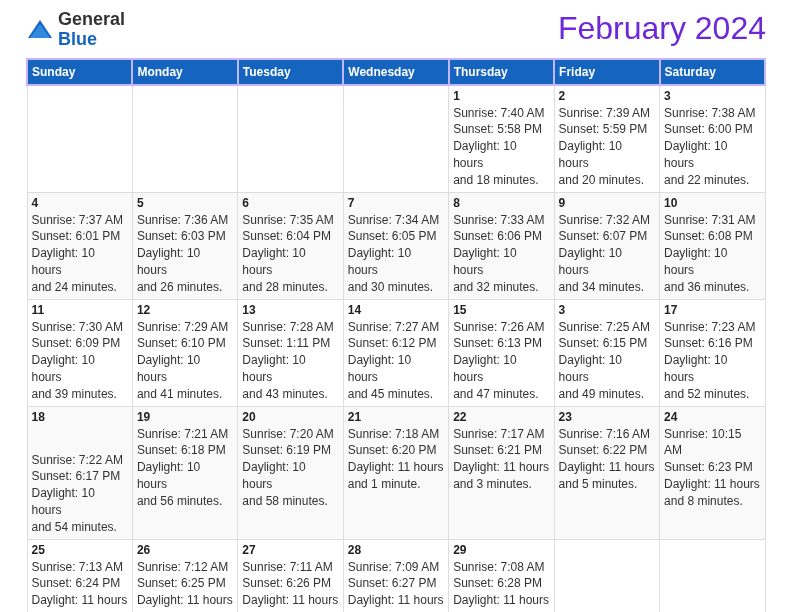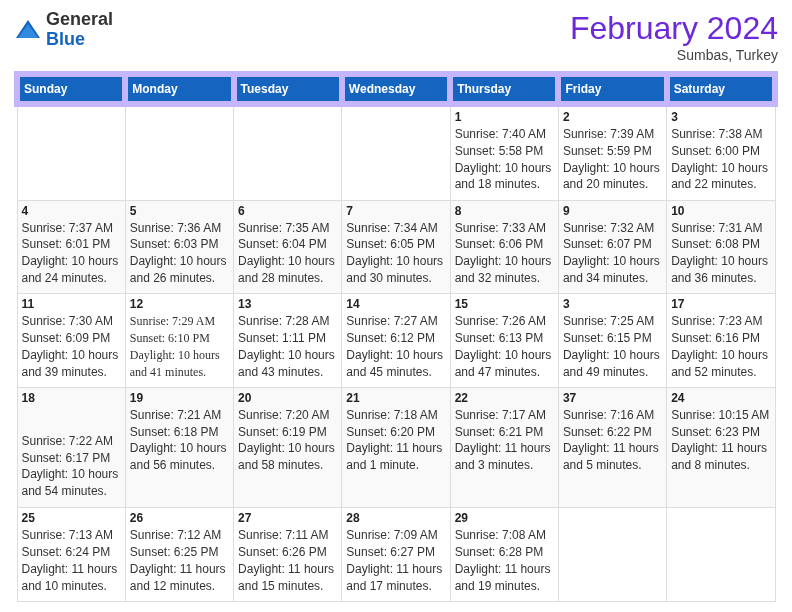--- a/index.html
+++ b/index.html
@@ -6,21 +6,21 @@
     body {
       font-family: Arial, sans-serif;
       background: #fff;
       width: 792px;
       height: 612px;
       overflow: hidden;
     }
     .page {
       width: 792px;
       height: 612px;
-      padding: 10px 14px;
+      padding: 10px 26px;
       display: flex;
       flex-direction: column;
     }
     .header {
       display: flex;
       align-items: flex-start;
       justify-content: space-between;
       margin-bottom: 8px;
     }
     .logo {
@@ -58,21 +58,21 @@
       width: 100%;
       table-layout: fixed;
     }
     .calendar th {
       background: #1565c0;
       color: #fff;
       font-size: 12px;
       font-weight: bold;
       padding: 5px 4px;
       text-align: left;
-      border: 6px solid #c4b5fd;
+      border: 2px solid #c4b5fd;
     }
     .calendar td {
       vertical-align: top;
       padding: 3px 4px;
       border: 1px solid #ddd;
       font-size: 9.5px;
       color: #333;
       height: 88px;
     }
     .calendar tr:nth-child(even) td {
@@ -107,21 +107,20 @@
         <polygon points="14,4 26,22 2,22" fill="#1565c0"></polygon>
         <polygon points="14,8 24,22 4,22" fill="#42a5f5" opacity="0.6"></polygon>
       </svg>
       <div class="logo-text">
         <span class="logo-general">General</span><br>
         <span class="logo-blue">Blue</span>
       </div>
     </div>
     <div class="title-block">
       <div class="month-title">February 2024</div>
-      <div class="location">Sumbas, Turkey</div>
     </div>
   </div>
 
   <table class="calendar">
     <thead>
       <tr>
 
       <th>Sunday</th>
           <th>Monday</th>
           <th>Tuesday</th>
@@ -213,21 +212,21 @@
         <tr>
           <td>
             <span class="day-num">11</span>
             <div class="day-info" style="white-space: pre-line;">Sunrise: 7:30 AM
 Sunset: 6:09 PM
 Daylight: 10 hours
 and 39 minutes.</div>
           </td>
           <td>
             <span class="day-num">12</span>
-            <div class="day-info" style="white-space: pre-line; font-family: Liberation Serif, serif;">Sunrise: 7:29 AM
+            <div class="day-info" style="white-space: pre-line;">Sunrise: 7:29 AM
 Sunset: 6:10 PM
 Daylight: 10 hours
 and 41 minutes.</div>
           </td>
           <td>
             <span class="day-num">13</span>
             <div class="day-info" style="white-space: pre-line;">Sunrise: 7:28 AM
 Sunset: 1:11 PM
 Daylight: 10 hours
 and 43 minutes.</div>
@@ -291,21 +290,21 @@
 and 1 minute.</div>
           </td>
           <td>
             <span class="day-num">22</span>
             <div class="day-info" style="white-space: pre-line;">Sunrise: 7:17 AM
 Sunset: 6:21 PM
 Daylight: 11 hours
 and 3 minutes.</div>
           </td>
           <td>
-            <span class="day-num">37</span>
+            <span class="day-num">23</span>
             <div class="day-info" style="white-space: pre-line;">Sunrise: 7:16 AM
 Sunset: 6:22 PM
 Daylight: 11 hours
 and 5 minutes.</div>
           </td>
           <td>
             <span class="day-num">24</span>
             <div class="day-info" style="white-space: pre-line;">Sunrise: 10:15 AM
 Sunset: 6:23 PM
 Daylight: 11 hours

